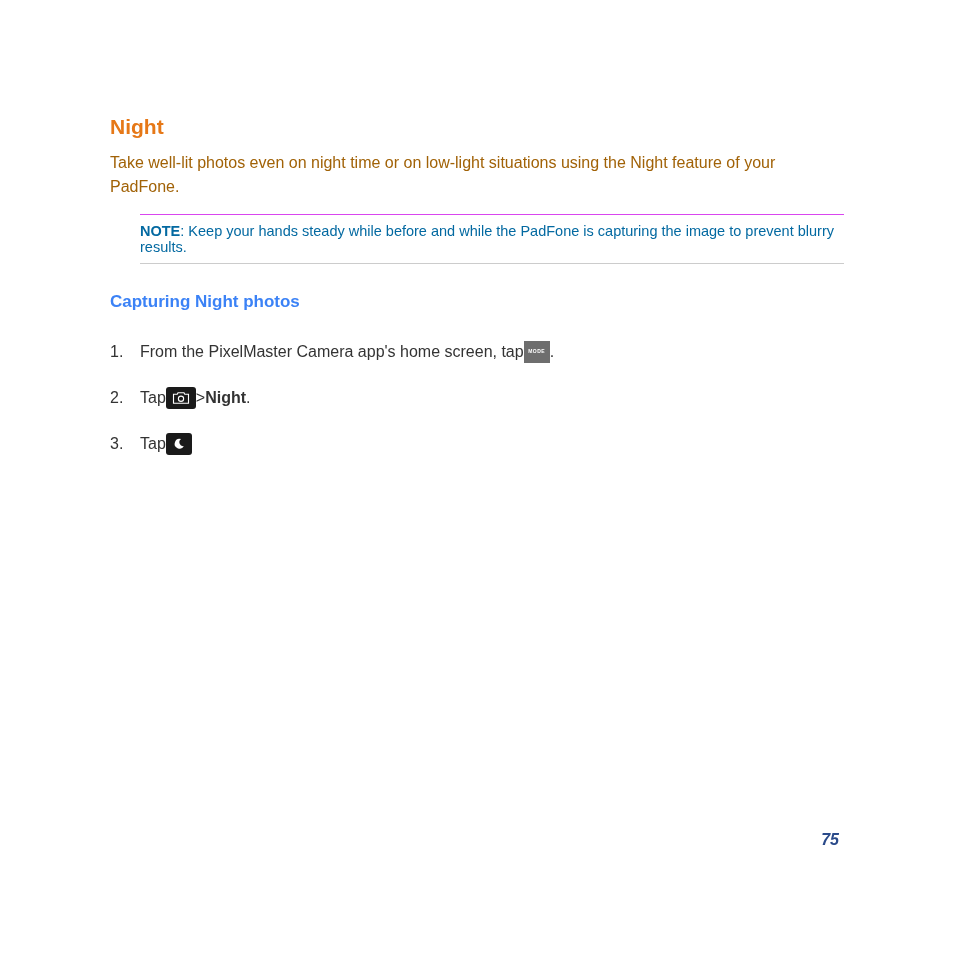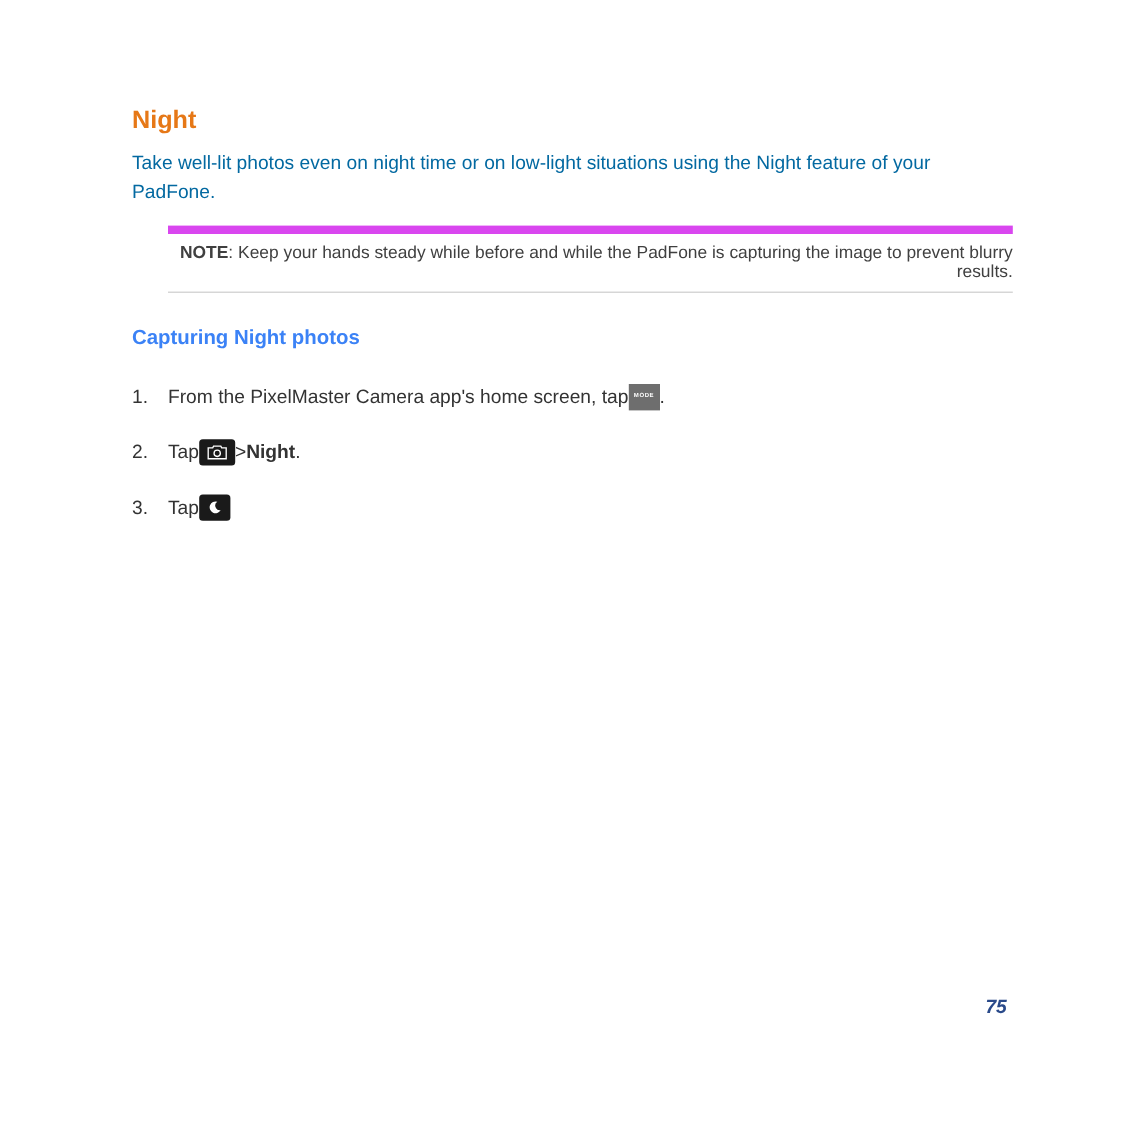--- a/index.html
+++ b/index.html
@@ -9,44 +9,43 @@
     }
     body {
       width: 954px;
       height: 954px;
       background: #ffffff;
       font-family: "Segoe UI", -apple-system, Arial, sans-serif;
       color: #333333;
       position: relative;
     }
     .page {
-      padding: 89px 110px 0 110px;
+      padding: 115px 110px 0 110px;
     }
     .heading-primary {
       color: #e67817;
       font-size: 21px;
       font-weight: 700;
       margin-bottom: 12px;
     }
     .intro-text {
       font-size: 16px;
-      color: #0369a1;
+      color: #a16207;
       margin-bottom: 15px;
       line-height: 1.5;
     }
     .note-box {
       margin-left: 30px;
       margin-right: 0;
-      border-top: 7px solid #d946ef;
+      border-top: 1px solid #d946ef;
       border-bottom: 1px solid #cccccc;
       padding: 8px 0;
       font-size: 14.5px;
-      color: #404040;
+      color: #0369a1;
       margin-bottom: 28px;
-      text-align: right;
     }
     .note-label {
       font-weight: 700;
     }
     .heading-secondary {
       color: #3b82f6;
       font-size: 17px;
       font-weight: 700;
       margin-bottom: 28px;
     }
@@ -61,20 +60,21 @@
       margin-bottom: 22px;
       line-height: 1.5;
     }
     .step-number {
       width: 30px;
       flex-shrink: 0;
       align-self: flex-start;
     }
     .step-content {
       display: inline-flex;
+      align-items: center;
       flex-wrap: wrap;
       gap: 0;
     }
     .mode-icon {
       display: inline-flex;
       align-items: center;
       justify-content: center;
       width: 26px;
       height: 22px;
       background: #6e6e6e;

